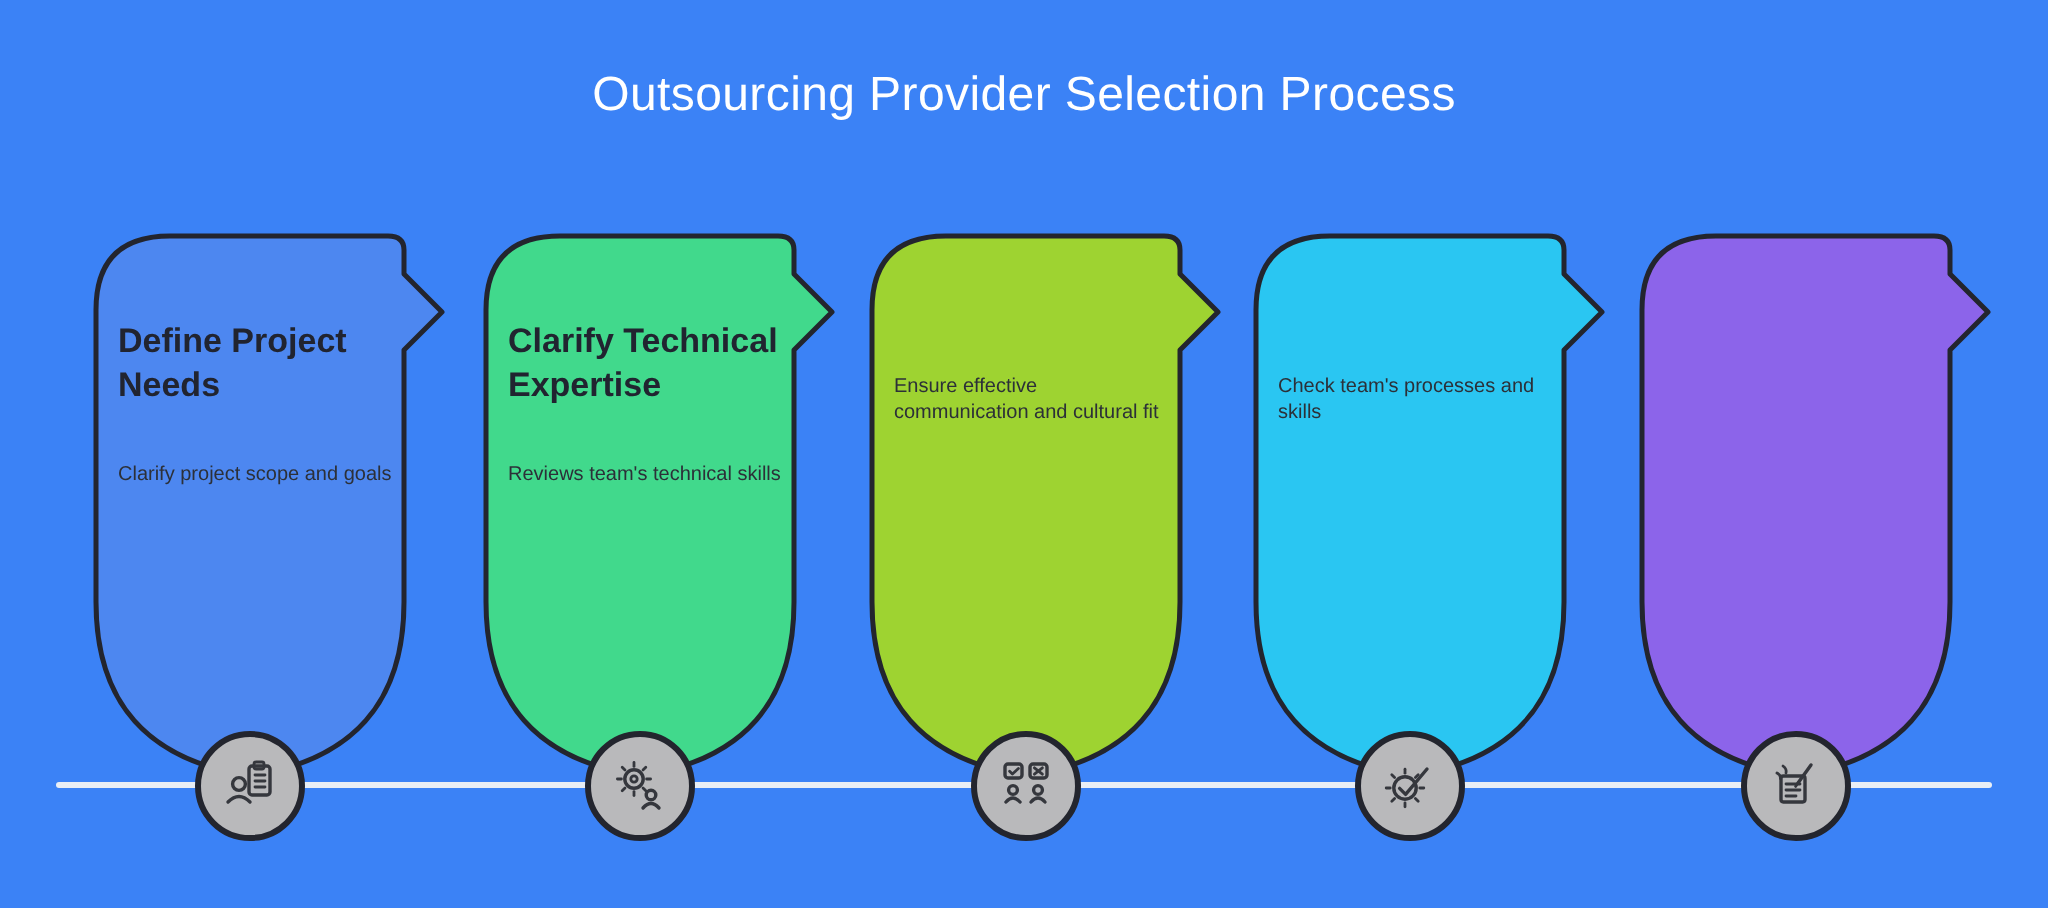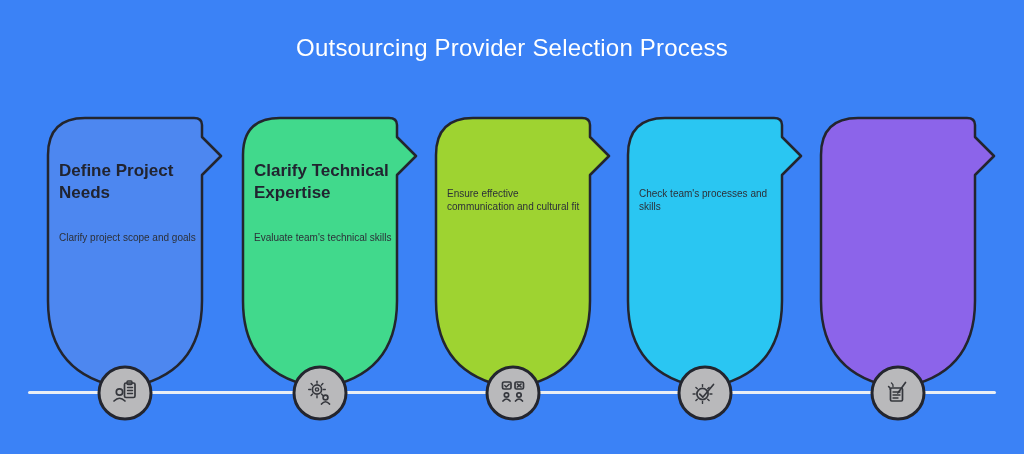--- a/index.html
+++ b/index.html
@@ -97,21 +97,21 @@
           <line x1="14.5" y1="5" x2="15.9" y2="3.6"></line>
           <line x1="5.5" y1="14" x2="4.1" y2="15.4"></line>
           <line x1="14.5" y1="14" x2="15.9" y2="15.4"></line>
         </g>
         <circle class="icon-stroke" cx="18.5" cy="17.5" r="2.4"></circle>
         <path class="icon-stroke" d="M 14.5 24 Q 18.5 19.5 22.5 24"></path>
       </g>
     </svg>
     <div class="step-text">
       <div class="step-title">Clarify Technical Expertise</div>
-      <div class="step-desc">Evaluate team's technical skills</div>
+      <div class="step-desc">Reviews team's technical skills</div>
     </div>
   </div>
 
   <div class="step" style="left:433px">
     <svg width="180" height="310" viewBox="0 0 180 310">
       <path d="M 40 2 H 149 Q 157 2 157 9 V 21 L 176 40 L 157 59 V 185
                C 157 235 132 264 80 272
                C 28 264 3 235 3 185 V 39 Q 3 2 40 2 Z" stroke="#23252e" stroke-width="2.5" stroke-linejoin="round" fill="#9ed331"></path>
       <circle cx="80" cy="277" r="26" stroke="#23252e" stroke-width="3" fill="#b9b9bb"></circle>
       <g transform="translate(67,264)">

